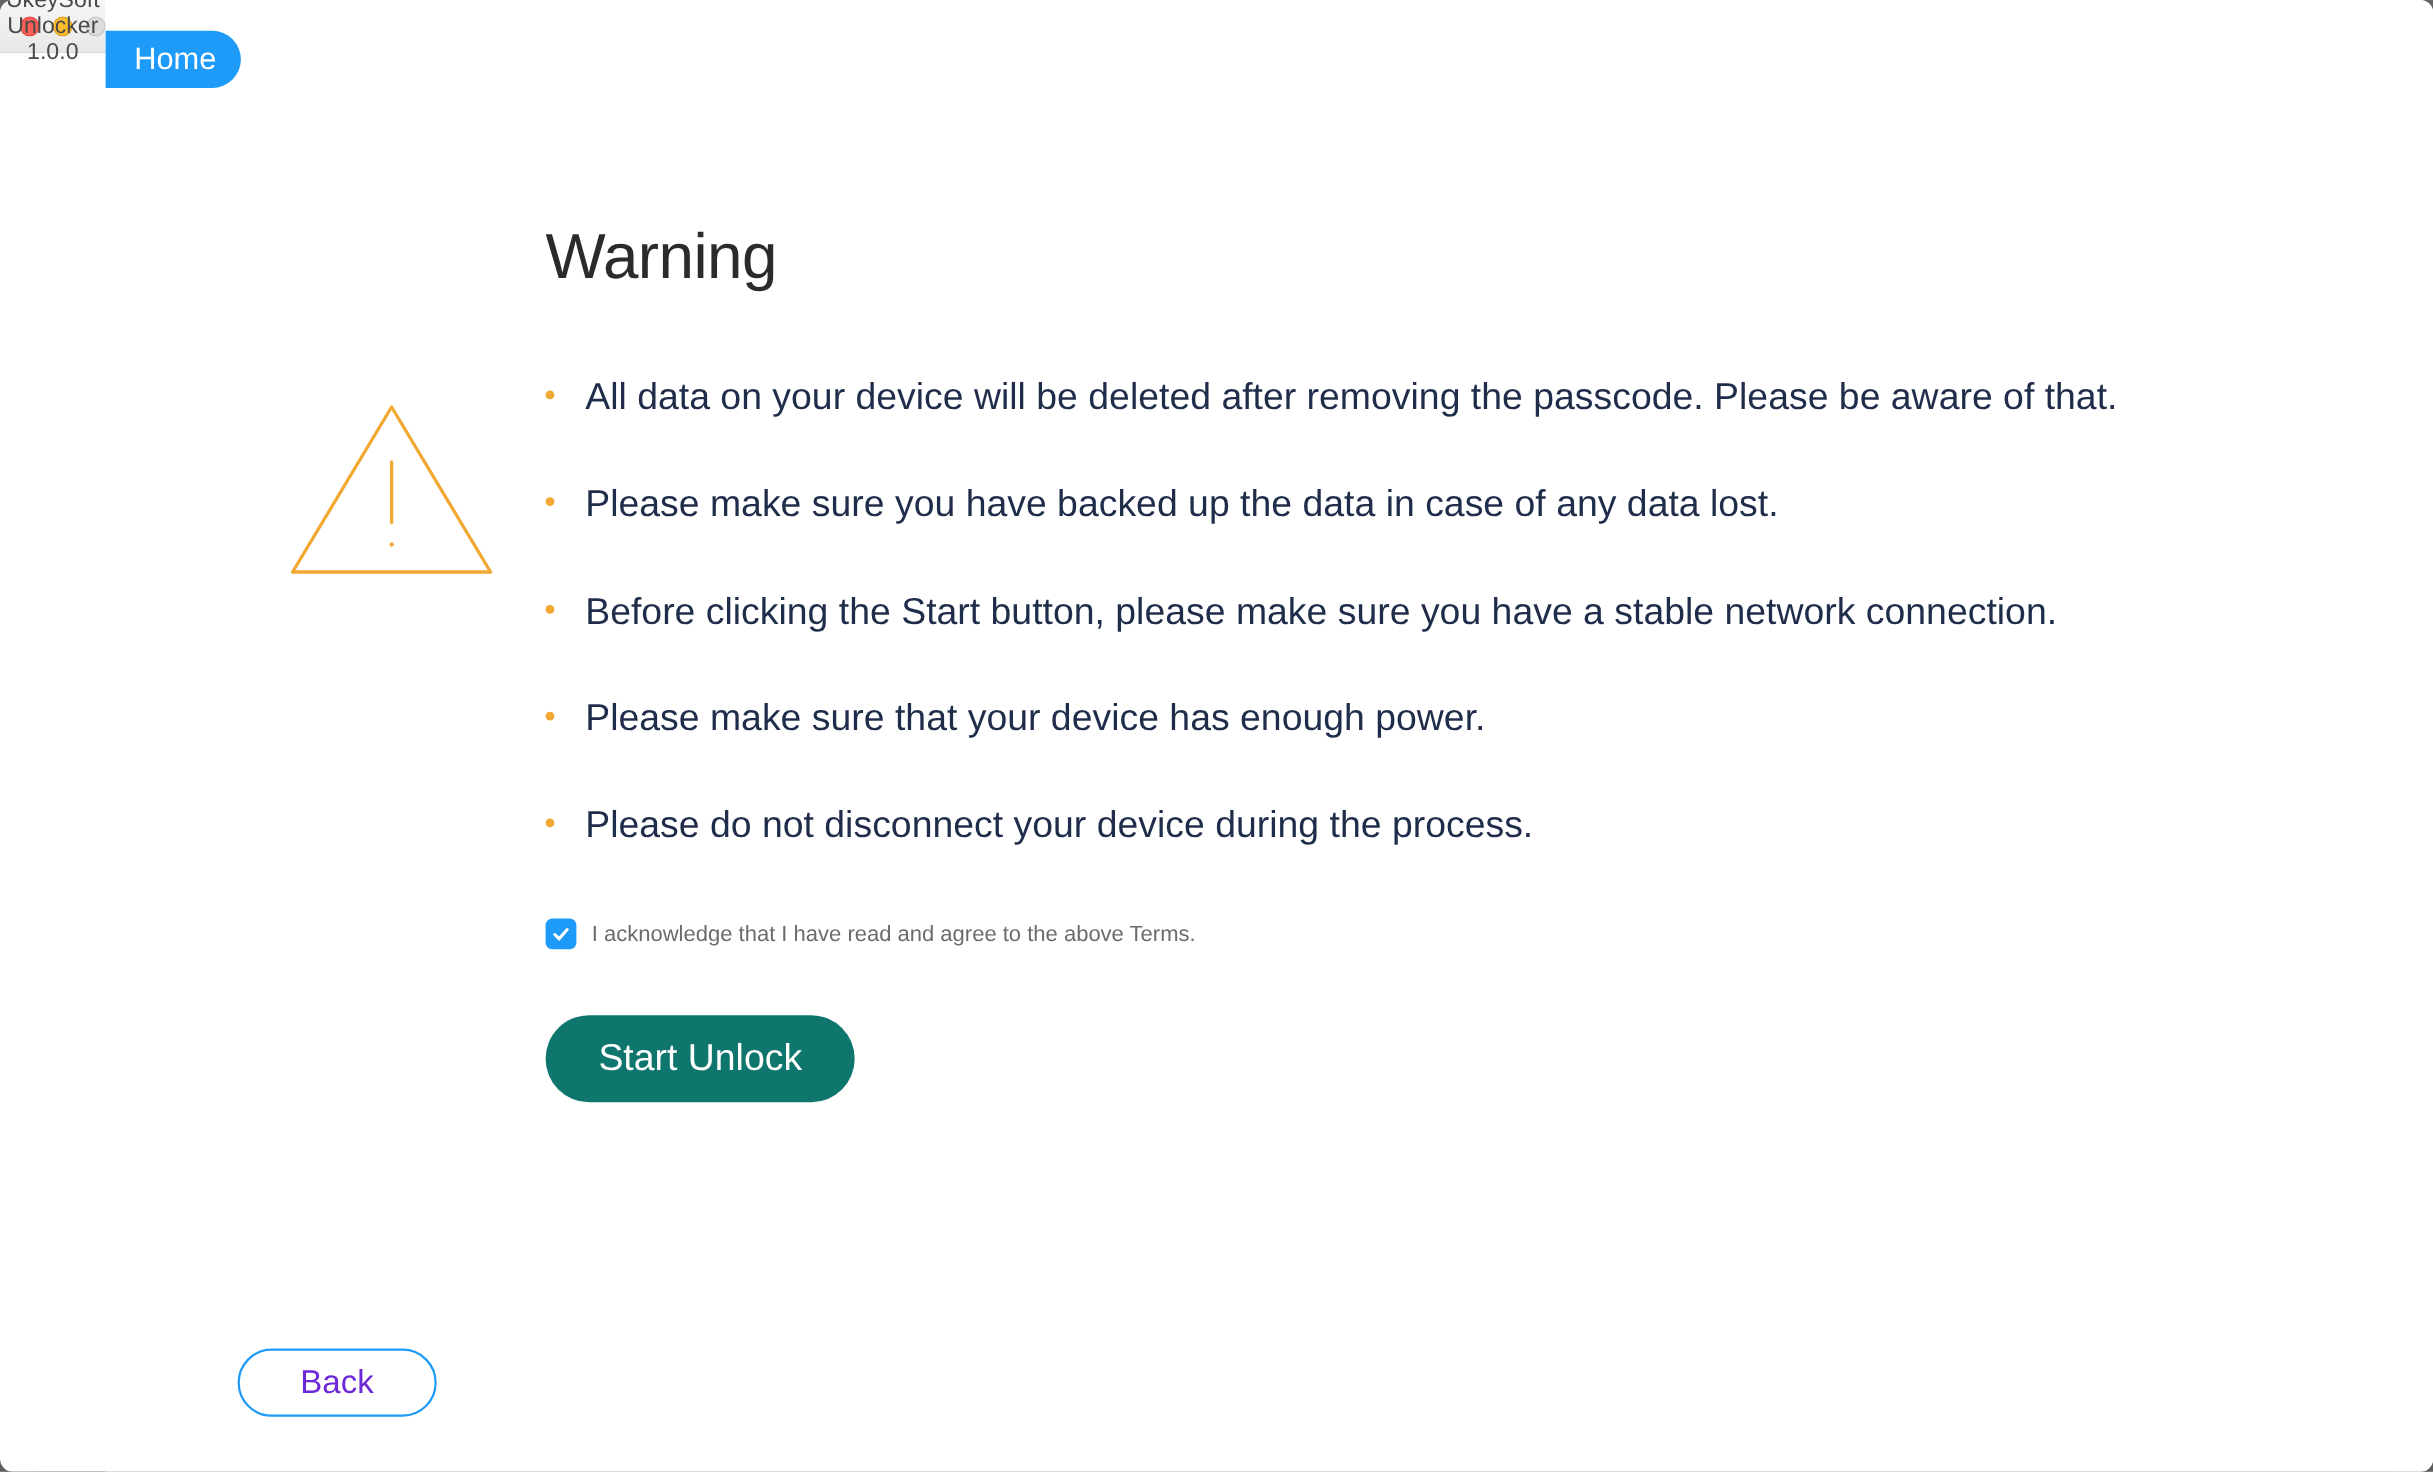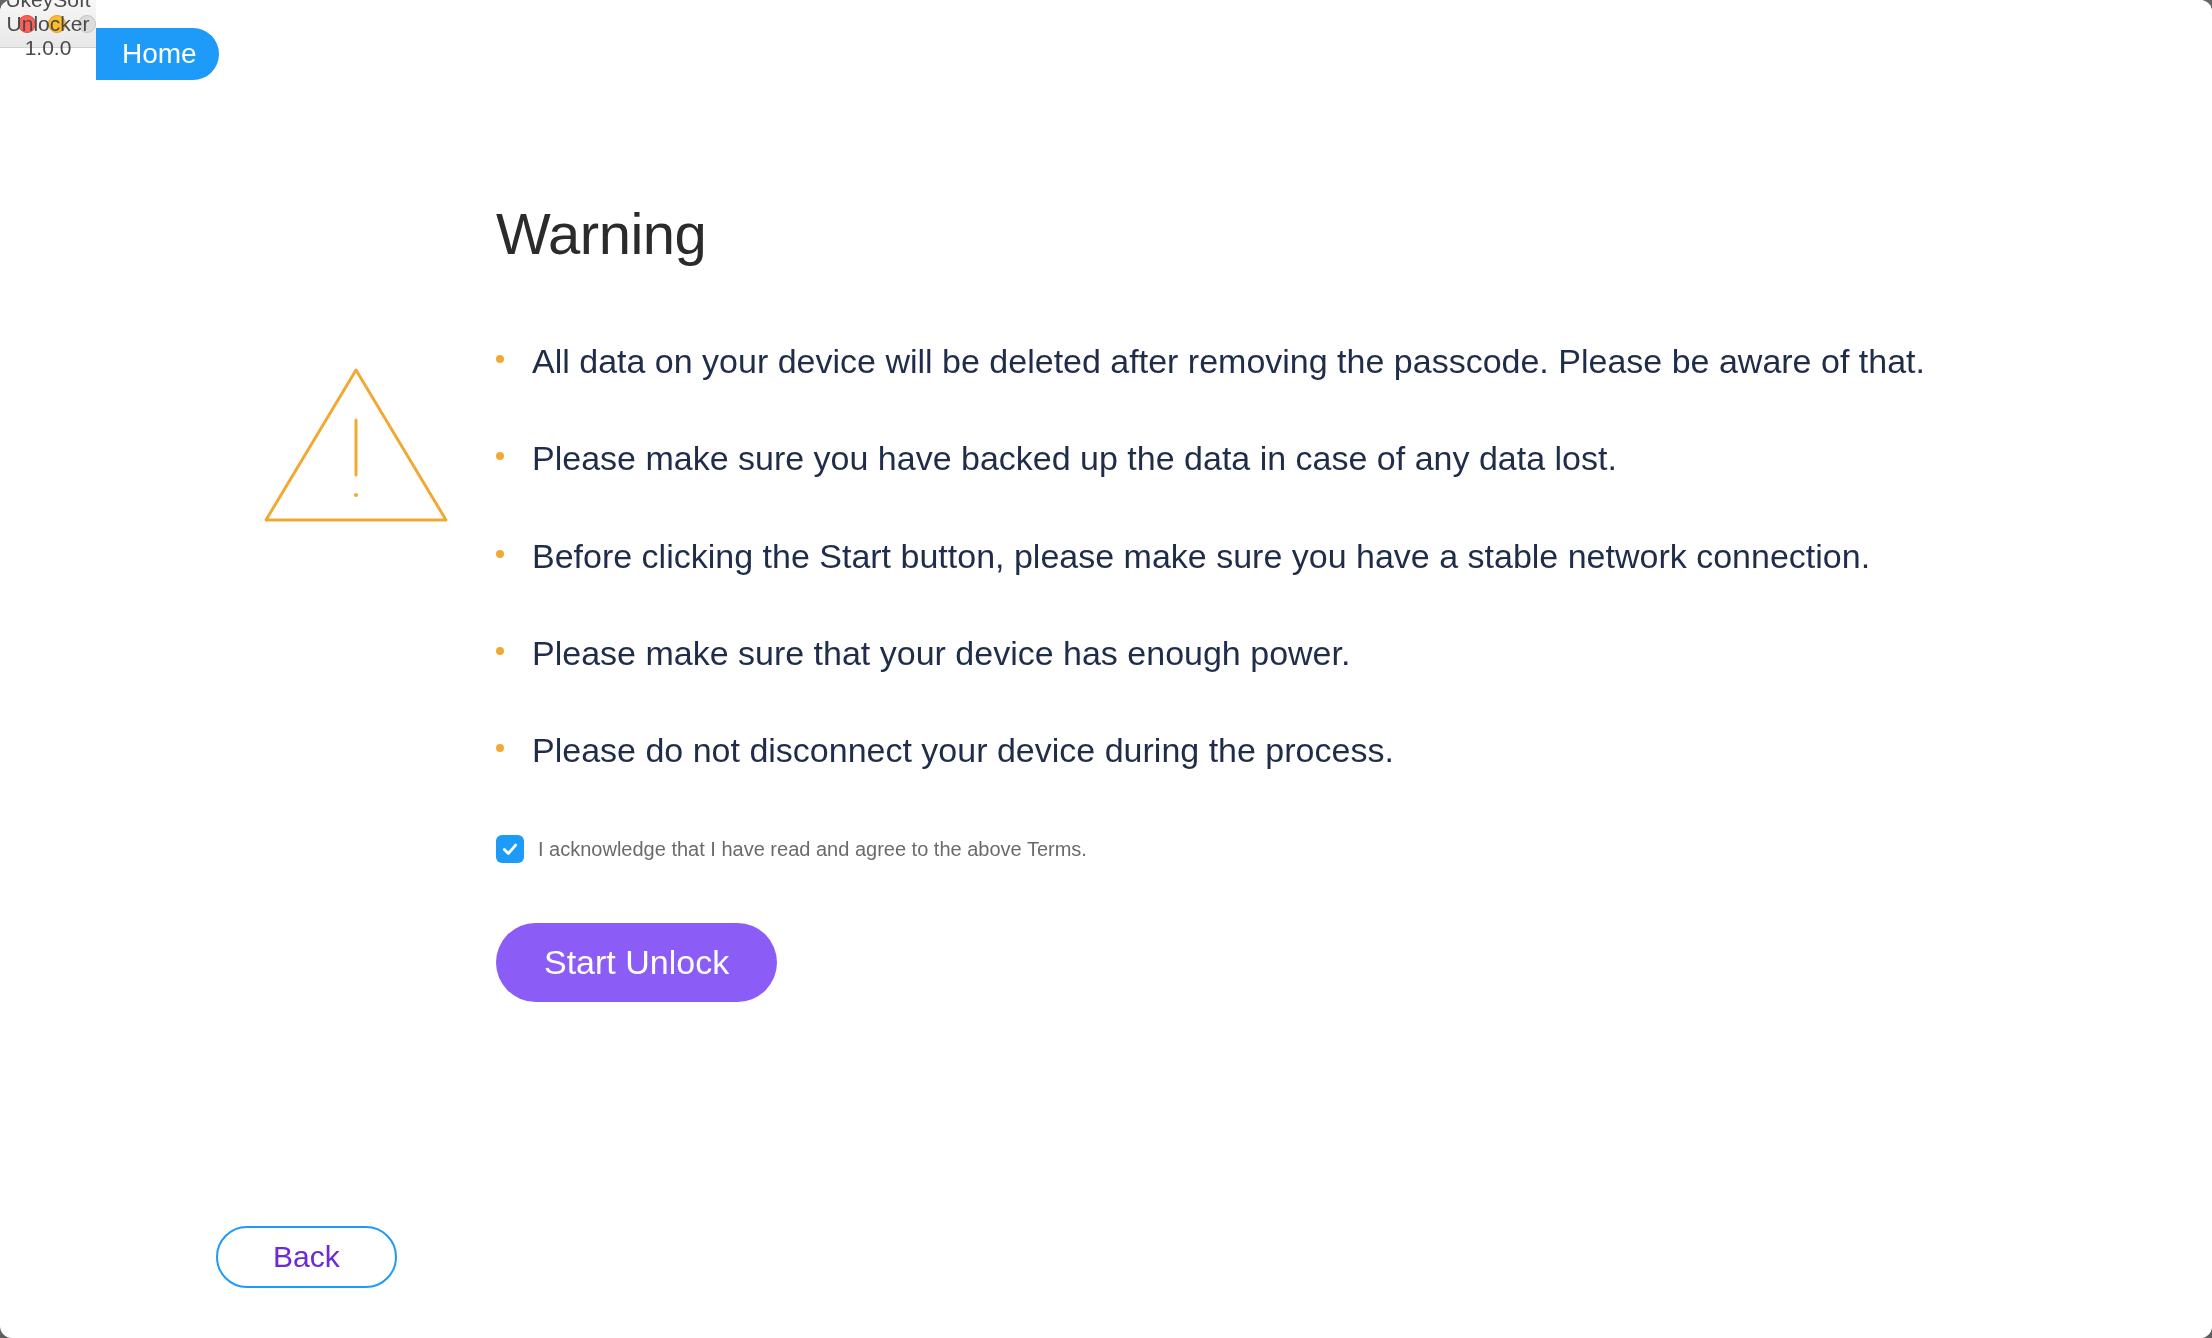--- a/index.html
+++ b/index.html
@@ -170,21 +170,21 @@
       height: 18px;
     }
 
     .ack-label {
       font-size: 20px;
       color: #6b6b6b;
     }
 
     .start-button {
       display: inline-block;
-      background: #8b5cf6;
+      background: #0f766e;
       color: #fff;
       font-size: 34px;
       padding: 20px 48px;
       border: none;
       border-radius: 40px;
       cursor: pointer;
     }
 
     .back-button {
       position: absolute;

